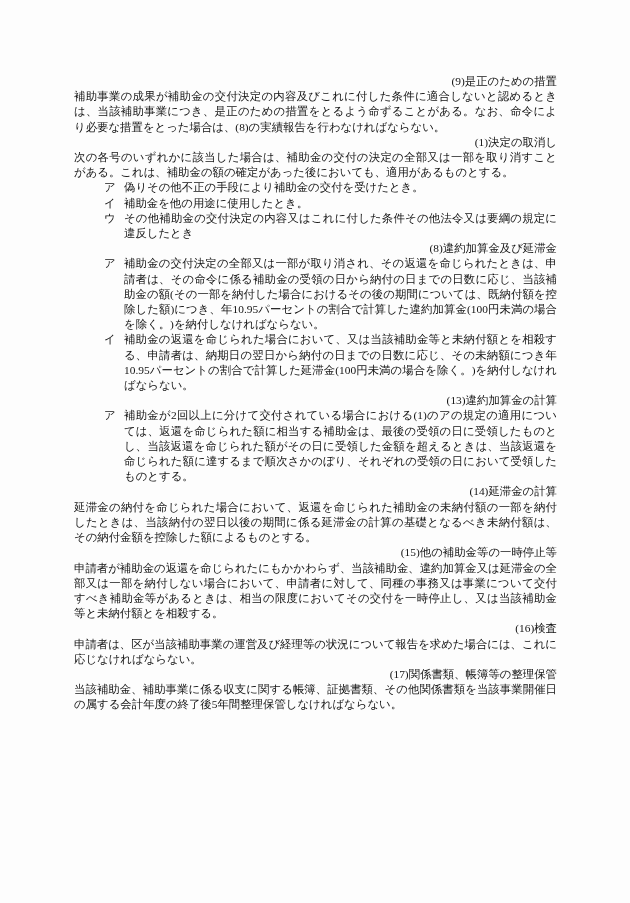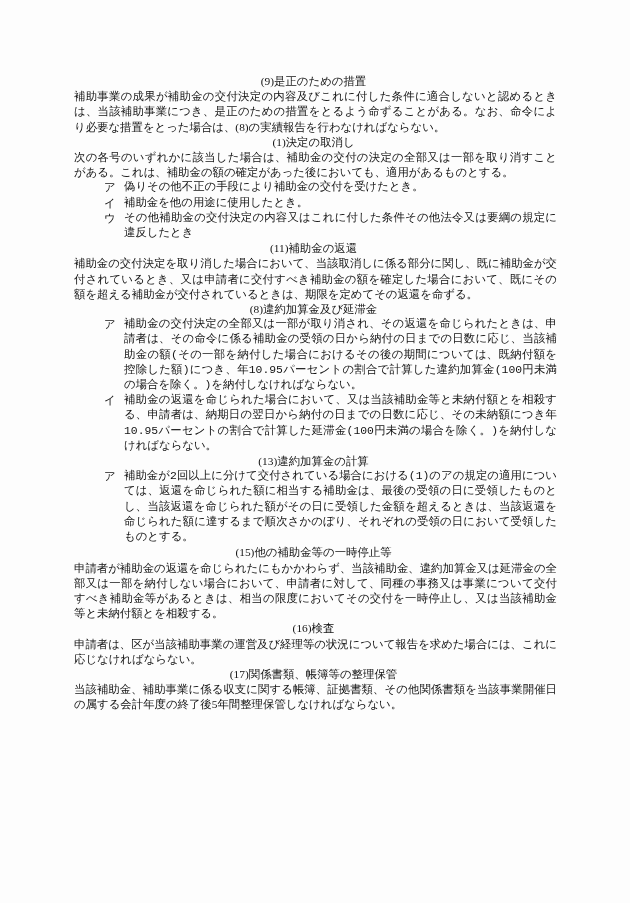--- a/index.html
+++ b/index.html
@@ -21,39 +21,38 @@
   .doc {
     position: absolute;
     left: 70px;
     top: 74px;
     width: 487px;
     font-size: 11.4px;
     line-height: 15.2px;
     letter-spacing: 0;
   }
   .sec { margin: 0; }
-  .sec-head { text-align: center; white-space: nowrap; }
+  .sec-head { text-align: right; white-space: nowrap; }
   .sec-num { display: inline; }
   .sec-title { display: inline; }
   .para {
     margin-left: 4px;
     text-align: justify;
   }
   .item {
     display: flex;
     margin-left: 34px;
   }
   .marker {
     flex: 0 0 20px;
     width: 20px;
   }
   .item-text {
     flex: 1 1 auto;
     text-align: justify;
-    font-family: Liberation Mono, monospace;
   }
 </style>
 </head>
 <body>
 
 <div class="page">
   <div class="doc" id="doc">
   <section class="sec">
     <div class="sec-head"><span class="sec-num">(9)</span><span class="sec-title">是正のための措置</span></div>
 
@@ -74,25 +73,20 @@
     <span class="marker">イ</span>
     <span class="item-text">補助金を他の用途に使用したとき。</span>
   </div>
 
   <div class="item">
     <span class="marker">ウ</span>
     <span class="item-text">その他補助金の交付決定の内容又はこれに付した条件その他法令又は要綱の規定に違反したとき</span>
   </div>
 </section>
 
-  <section class="sec">
-    <div class="sec-head"><span class="sec-num">(11)</span><span class="sec-title">補助金の返還</span></div>
-
-  <p class="para">補助金の交付決定を取り消した場合において、当該取消しに係る部分に関し、既に補助金が交付されているとき、又は申請者に交付すべき補助金の額を確定した場合において、既にその額を超える補助金が交付されているときは、期限を定めてその返還を命ずる。</p>
-</section>
 
   <section class="sec">
     <div class="sec-head"><span class="sec-num">(8)</span><span class="sec-title">違約加算金及び延滞金</span></div>
 
   <div class="item">
     <span class="marker">ア</span>
     <span class="item-text">補助金の交付決定の全部又は一部が取り消され、その返還を命じられたときは、申請者は、その命令に係る補助金の受領の日から納付の日までの日数に応じ、当該補助金の額(その一部を納付した場合におけるその後の期間については、既納付額を控除した額)につき、年10.95パーセントの割合で計算した違約加算金(100円未満の場合を除く。)を納付しなければならない。</span>
   </div>
 
   <div class="item">
@@ -103,20 +97,25 @@
 
   <section class="sec">
     <div class="sec-head"><span class="sec-num">(13)</span><span class="sec-title">違約加算金の計算</span></div>
 
   <div class="item">
     <span class="marker">ア</span>
     <span class="item-text">補助金が2回以上に分けて交付されている場合における(1)のアの規定の適用については、返還を命じられた額に相当する補助金は、最後の受領の日に受領したものとし、当該返還を命じられた額がその日に受領した金額を超えるときは、当該返還を命じられた額に達するまで順次さかのぼり、それぞれの受領の日において受領したものとする。</span>
   </div>
 </section>
 
+  <section class="sec">
+    <div class="sec-head"><span class="sec-num">(14)</span><span class="sec-title">延滞金の計算</span></div>
+
+  <p class="para">延滞金の納付を命じられた場合において、返還を命じられた補助金の未納付額の一部を納付したときは、当該納付の翌日以後の期間に係る延滞金の計算の基礎となるべき未納付額は、その納付金額を控除した額によるものとする。</p>
+</section>
 
   <section class="sec">
     <div class="sec-head"><span class="sec-num">(15)</span><span class="sec-title">他の補助金等の一時停止等</span></div>
 
   <p class="para">申請者が補助金の返還を命じられたにもかかわらず、当該補助金、違約加算金又は延滞金の全部又は一部を納付しない場合において、申請者に対して、同種の事務又は事業について交付すべき補助金等があるときは、相当の限度においてその交付を一時停止し、又は当該補助金等と未納付額とを相殺する。</p>
 </section>
 
   <section class="sec">
     <div class="sec-head"><span class="sec-num">(16)</span><span class="sec-title">検査</span></div>
 

